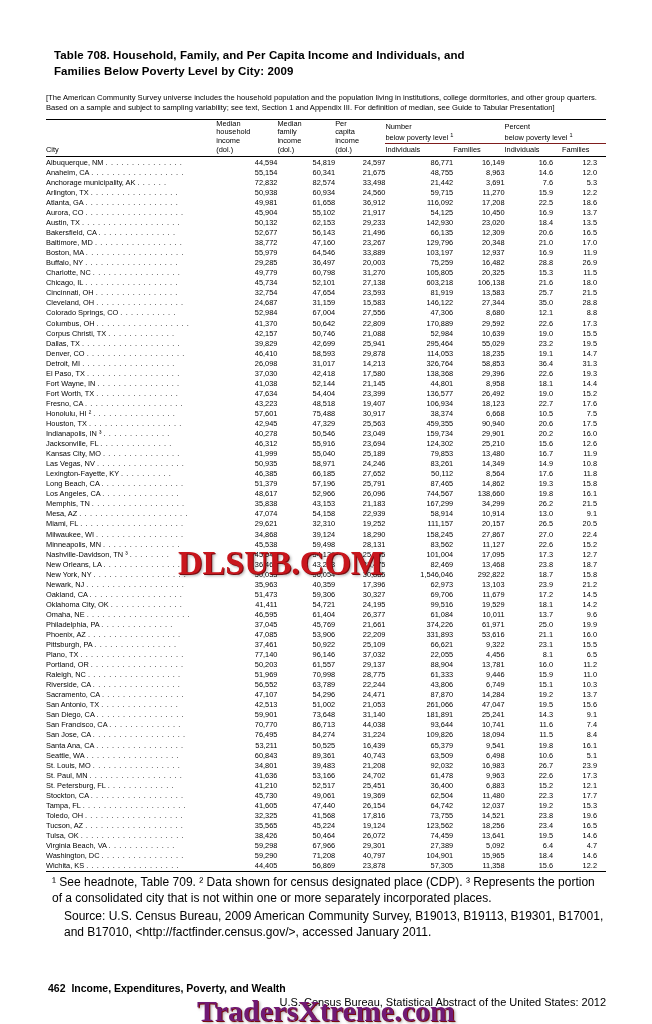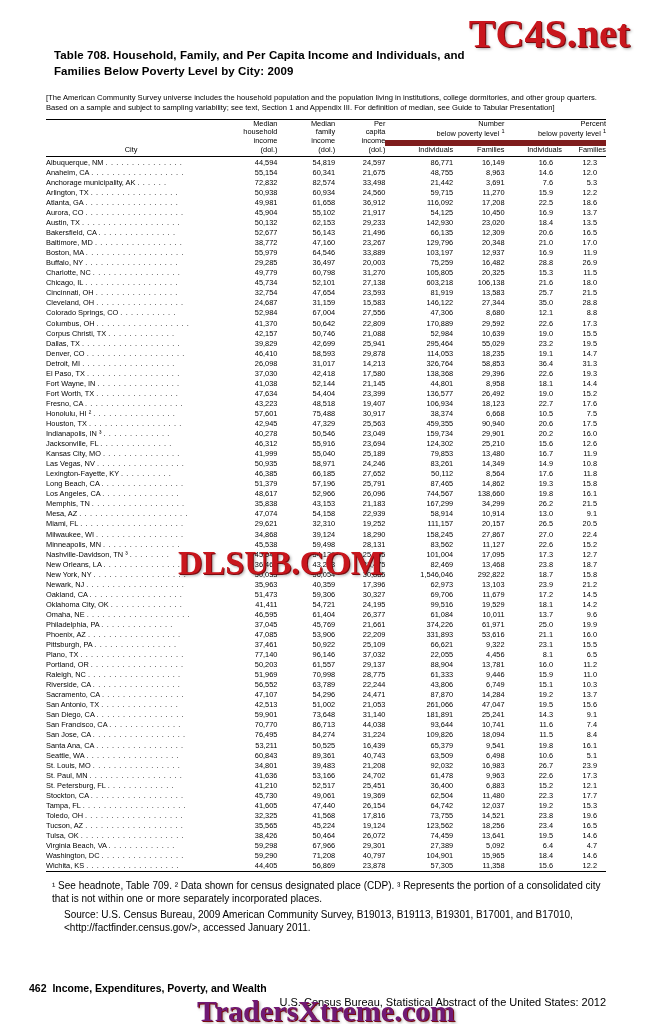--- a/index.html
+++ b/index.html
@@ -73,74 +73,72 @@
   }
   table.main td, table.main th{
     padding:0;
     vertical-align:bottom;
   }
   .rule-top{border-top:1px solid #000;}
   .rule-bot{border-bottom:1px solid #000;}
   thead th{
     font-weight:normal;
     font-size:7.4px;
-    text-align:right;
+    text-align:left;
     padding:2px 2px 1px 2px;
     vertical-align:bottom;
   }
-  thead th.city-h{ text-align:center; }
+  thead th.city-h{ text-align:left; }
   .spanhead{
-    border-bottom:6px solid #7f1d1d;
+    border-bottom:1px solid #7f1d1d;
     padding-bottom:1px;
   }
   .subhead{ padding-top:1px; }
   td.city{
     text-align:left;
     white-space:nowrap;
     padding-left:2px;
     padding-top:.55px;
     padding-bottom:.55px;
     overflow:hidden;
   }
   td.num{
     text-align:right;
     padding-right:5px;
     white-space:nowrap;
   }
   td.num.pad2{ padding-right:9px; }
   tbody tr td{ height:10.05px; }
   .leaders{ letter-spacing:.6px; }
   .footnotes{
-    font-size:10px;
+    font-size:12px;
     line-height:1.35;
-    margin-top:5px;
     padding-left:6px;
   }
   .footnotes .src{ padding-left:12px; display:block; margin-top:2px;}
   .pagefoot{
     position:absolute;
-    left:29px; right:46px;
+    left:48px; right:46px;
     bottom:38px;
     font-size:10.5px;
     font-weight:bold;
   }
   .pagefoot .rightline{
     position:absolute;
     right:0; top:14px;
     font-size:11px;
     font-weight:normal;
   }
   sup{font-size:5.6px; vertical-align:super;}
 </style>
 </head>
 <body>
 
 <div class="page">
 
-  <div class="wm-top">TC4S.net</div>
 
   <h1 class="tbl-title">
     <span>Table 708. Household, Family, and Per Capita Income and Individuals, and</span><br>
     <span>Families Below Poverty Level by City: 2009</span>
   </h1>
 
   <div class="headnote">[The American Community Survey universe includes the household population and the population living in institutions, college dormitories, and other group quarters. Based on a sample and subject to sampling variability; see text, Section 1 and Appendix III. For definition of median, see Guide to Tabular Presentation]</div>
 
   <table class="main">
     <colgroup>

